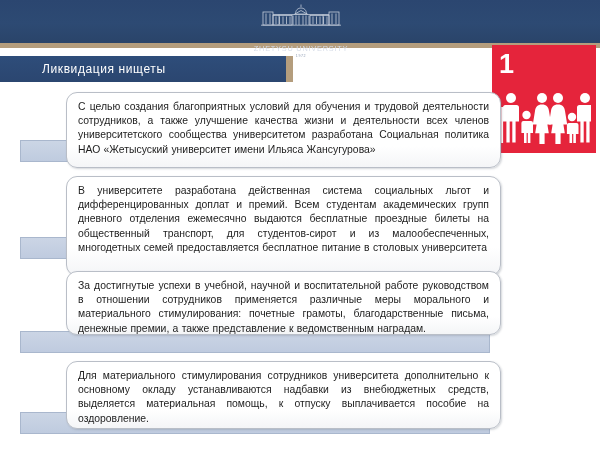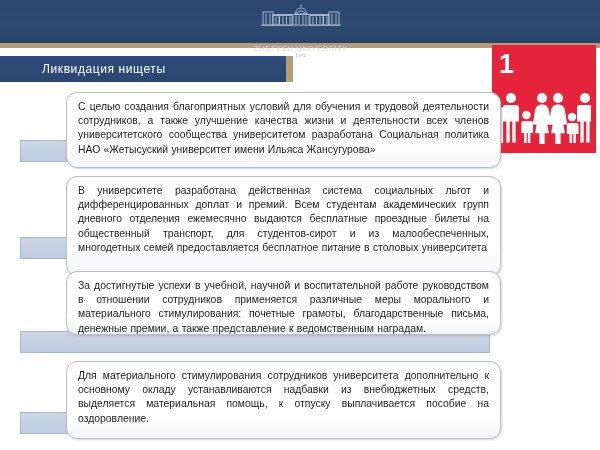--- a/index.html
+++ b/index.html
@@ -169,21 +169,21 @@
   }
 
   #band-1 { top: 140px; }
   #band-2 { top: 237px; }
   #band-3 { top: 331px; }
   #band-4 { top: 412px; }
 
   #card-1 { top: 92px; height: 76px; }
   #card-2 { top: 176px; height: 100px; }
   #card-3 { top: 271px; height: 64px; }
-  #card-4 { top: 361px; height: 78px; }
+  #card-4 { top: 361px; height: 68px; }
 </style>
 </head>
 <body>
 
 <div id="header-band"></div>
 <div id="header-accent"></div>
 
 <div id="logo-block">
   <span id="logo-building">
     <svg width="104" height="25" viewBox="0 0 104 25" aria-hidden="true">

